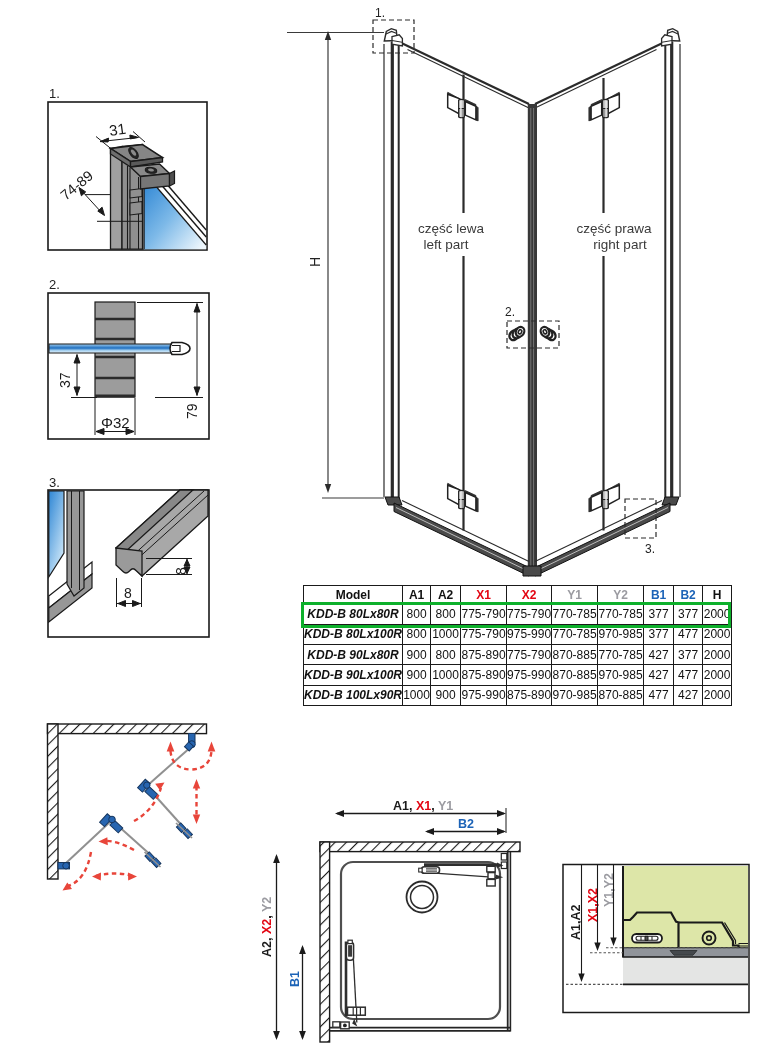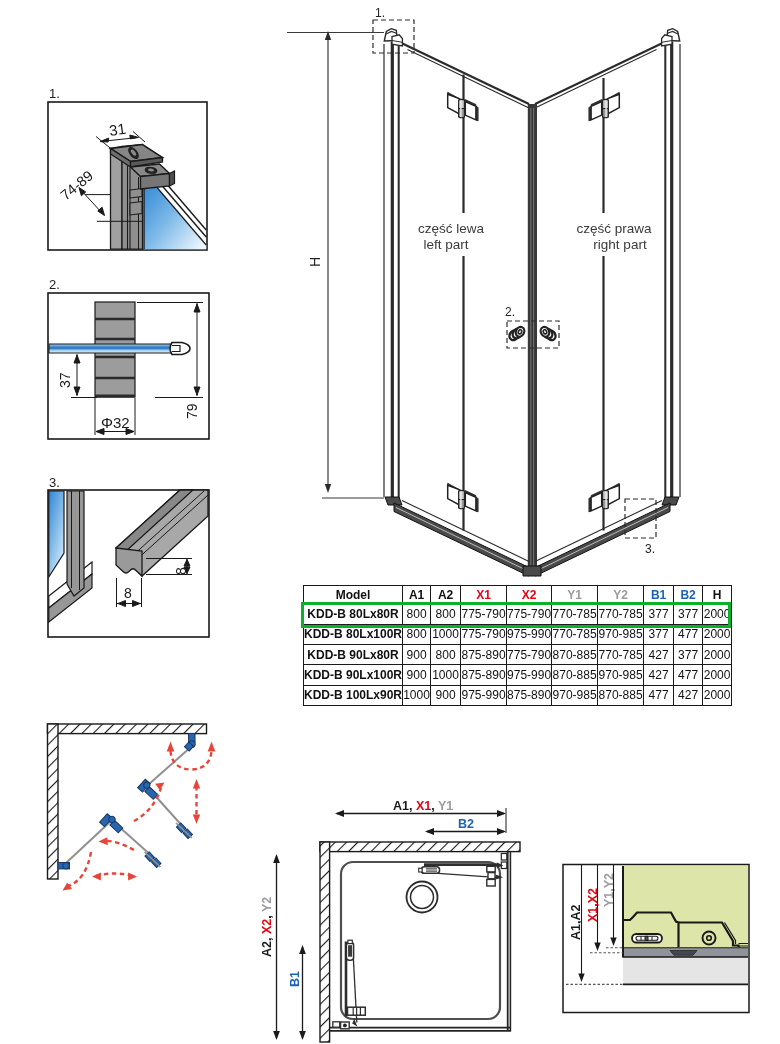--- a/index.html
+++ b/index.html
@@ -1,20 +1,20 @@
 <!DOCTYPE html>
 <html><head><meta charset="utf-8">
 <style>
 html,body{margin:0;padding:0;background:#fff;}
 body{width:780px;height:1044px;position:relative;font-family:"Liberation Sans",sans-serif;overflow:hidden;}
 .abs{position:absolute;}
 table.spec{border-collapse:collapse;table-layout:fixed;font-size:12px;border-radius:30px;}
 table.spec td,table.spec th{border:1.6px solid #1a1a1a;text-align:center;vertical-align:middle;padding:0;height:19.3px;line-height:1;background:#fff;color:#111;white-space:nowrap;}
 table.spec th{font-weight:bold;height:17.4px;}
-td.mod{font-weight:bold;}
+td.mod{font-weight:bold;font-style:italic;}
 table.spec .red{color:#e30613;}
 table.spec .gray{color:#9b9ba1;}
 table.spec .blue{color:#1c63b7;}
 </style></head>
 <body>
 
 <div class="abs" style="left:303px;top:585px;">
 <table class="spec">
 <colgroup>
         <col style="width:97px">

